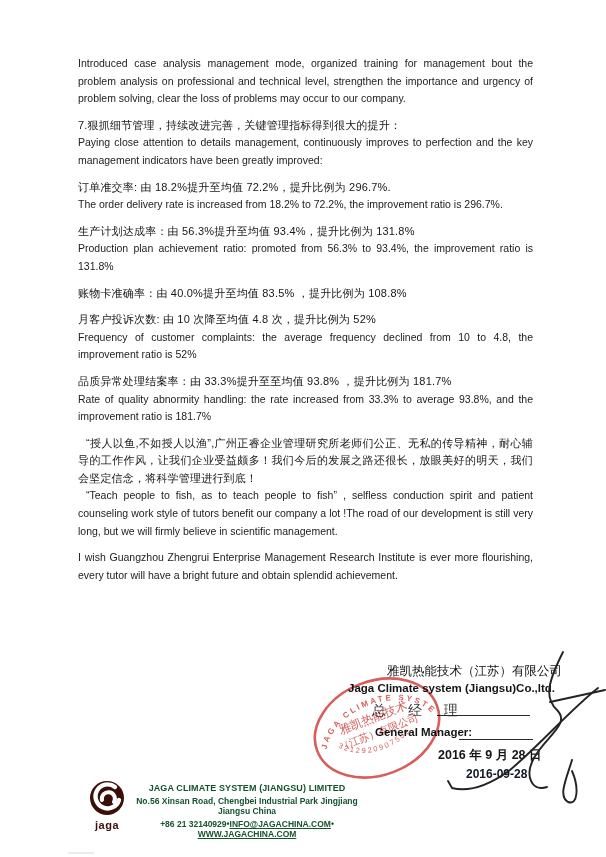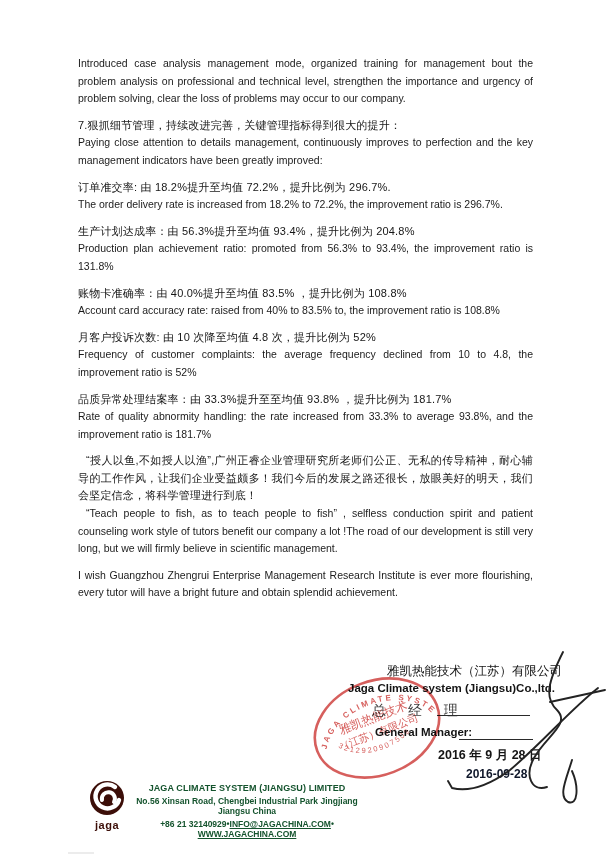--- a/index.html
+++ b/index.html
@@ -69,26 +69,25 @@
       </div>
       <div class="block">
         <div class="cn">7.狠抓细节管理，持续改进完善，关键管理指标得到很大的提升：</div>
         <div class="en">Paying close attention to details management, continuously improves to perfection and the key management indicators have been greatly improved:</div>
       </div>
       <div class="block">
         <div class="cn">订单准交率: 由 18.2%提升至均值 72.2%，提升比例为 296.7%.</div>
         <div class="en">The order delivery rate is increased from 18.2% to 72.2%, the improvement ratio is 296.7%.</div>
       </div>
       <div class="block">
-        <div class="cn">生产计划达成率：由 56.3%提升至均值 93.4%，提升比例为 204.8%</div>
+        <div class="cn">生产计划达成率：由 56.3%提升至均值 93.4%，提升比例为 131.8%</div>
         <div class="en">Production plan achievement ratio: promoted from 56.3% to 93.4%, the improvement ratio is 131.8%</div>
       </div>
       <div class="block">
         <div class="cn">账物卡准确率：由 40.0%提升至均值 83.5%  ，提升比例为 108.8%</div>
-        <div class="en">Account card accuracy rate: raised from 40% to 83.5% to, the improvement ratio is 108.8%</div>
       </div>
       <div class="block">
         <div class="cn">月客户投诉次数: 由 10 次降至均值 4.8 次，提升比例为 52%</div>
         <div class="en">Frequency of customer complaints: the average frequency declined from 10 to 4.8, the improvement ratio is 52%</div>
       </div>
       <div class="block">
         <div class="cn">品质异常处理结案率：由 33.3%提升至至均值 93.8%  ，提升比例为 181.7%</div>
         <div class="en">Rate of quality abnormity handling: the rate increased from 33.3% to average 93.8%, and the improvement ratio is 181.7%</div>
       </div>
       <div class="block indent">

